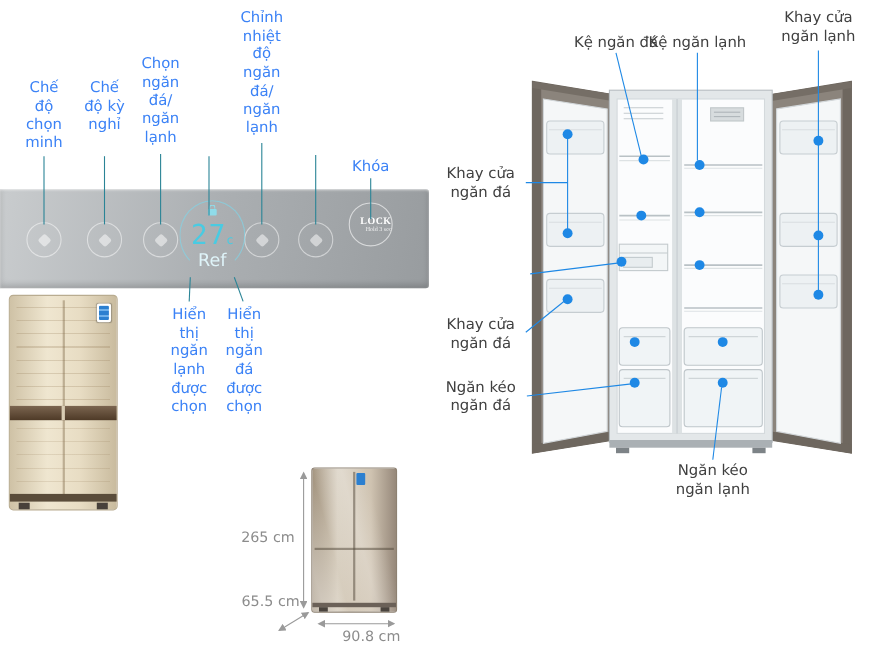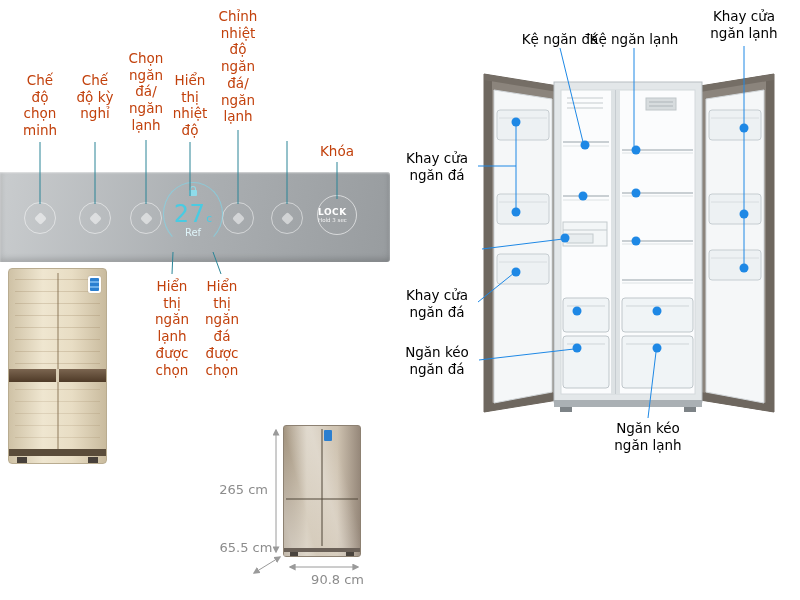--- a/index.html
+++ b/index.html
@@ -1,22 +1,22 @@
 <!DOCTYPE html>
 <html><head>
 <meta charset="utf-8">
 <style>
   html,body{margin:0;padding:0;background:#fff;}
   body{font-family:"DejaVu Sans","Liberation Sans",sans-serif;}
   .stage{position:relative;width:800px;height:600px;overflow:hidden;background:#fff;}
 
   
   .lbl{position:absolute;text-align:center;line-height:1.24;z-index:10;}
-  .teal{color:#c2410c;font-size:13.5px;}
-  .blue{color:#000000;font-size:13.5px;}
+  .teal{color:#3b82f6;font-size:13.5px;}
+  .blue{color:#404040;font-size:13.5px;}
   .dim{position:absolute;color:#8c8c8c;font-size:13px;z-index:10;}
 
   
   .overlay{position:absolute;left:0;top:0;width:800px;height:600px;z-index:5;pointer-events:none;}
 
   
   .panel{position:absolute;left:0;top:172px;width:390px;height:90px;z-index:1;
          background:linear-gradient(100deg,#c9ccce,#abafb2 50%,#989c9f);
          border-radius:0 3px 3px 0;
          box-shadow:inset 0 1px 2px rgba(255,255,255,.6), inset 0 -3px 6px rgba(0,0,0,.18);}
@@ -25,23 +25,23 @@
                 background:rgba(255,255,255,.5);border-radius:2px;transform:rotate(45deg);}
   .display{position:absolute;left:163px;top:10px;width:60px;height:64px;}
   .arc{position:absolute;inset:0;border:1.5px solid rgba(125,216,235,.65);border-bottom-color:transparent;border-radius:50%;}
   .mlock{position:absolute;left:50%;top:8px;width:8px;height:6px;margin-left:-4px;background:rgba(140,225,240,.9);border-radius:1px;}
   .mlock::before{content:"";position:absolute;left:1px;top:-4px;width:6px;height:5px;border:1.2px solid rgba(140,225,240,.9);
                  border-bottom:none;border-radius:3px 3px 0 0;box-sizing:border-box;}
   .tempwrap{position:absolute;left:0;right:0;top:17px;text-align:center;color:#49cbe2;
             font-family:"DejaVu Sans Mono","Liberation Mono",monospace;}
   .temp{font-size:25px;font-weight:normal;letter-spacing:1px;}
   .unit{font-size:11px;}
-  .ref{position:absolute;left:0;right:0;top:45px;text-align:center;font-size:10px;color:#dff4f9;}
-  .lockbtn{position:absolute;left:317px;top:23px;width:40px;height:40px;border:1px solid rgba(255,255,255,.6);
-           border-radius:50%;color:#fff;text-align:left;box-sizing:border-box;}
+  .ref{position:absolute;left:0;right:0;top:45px;text-align:center;font-size:16px;color:#dff4f9;}
+  .lockbtn{position:absolute;left:317px;top:12px;width:40px;height:40px;border:1px solid rgba(255,255,255,.6);
+           border-radius:50%;color:#fff;text-align:right;box-sizing:border-box;font-family:Liberation Serif, serif;}
   .lock1{font-size:9px;font-weight:bold;margin-top:11px;letter-spacing:.5px;}
   .lock2{font-size:5.5px;opacity:.85;}
 
   
   .fridgeL{position:absolute;left:8px;top:268px;width:97px;height:194px;z-index:1;
            background:linear-gradient(90deg,#cfc2a6,#efe6d0 35%,#e8ddc4 65%,#c9bb9e);
            border:1px solid #b9ac90;border-radius:4px;}
   .fL-stripes1{position:absolute;left:6px;right:6px;top:10px;height:90px;
       background:repeating-linear-gradient(to bottom,rgba(146,120,84,.25) 0 1px,transparent 1px 12px);}
   .fL-div{position:absolute;left:50%;top:4px;bottom:12px;width:2px;margin-left:-1px;background:rgba(120,98,66,.4);}
@@ -248,21 +248,20 @@
     <g stroke="#9a9a9a" stroke-width="1">
       <line x1="276" y1="430" x2="276" y2="552" marker-start="url(#arr)" marker-end="url(#arr)"></line>
       <line x1="290" y1="567" x2="358" y2="567" marker-start="url(#arr)" marker-end="url(#arr)"></line>
       <line x1="254" y1="573" x2="280" y2="557" marker-start="url(#arr)" marker-end="url(#arr)"></line>
     </g>
   </svg>
 
   <div class="lbl teal" style="left:18px;top:72px;width:44px">Chế độ chọn minh</div>
   <div class="lbl teal" style="left:73px;top:72px;width:44px">Chế độ kỳ nghỉ</div>
   <div class="lbl teal" style="left:124px;top:50px;width:44px">Chọn ngăn đá/ ngăn lạnh</div>
-  <div class="lbl teal" style="left:168px;top:72px;width:44px">Hiển thị nhiệt độ</div>
   <div class="lbl teal" style="left:216px;top:8px;width:44px">Chỉnh nhiệt độ ngăn đá/ ngăn lạnh</div>
   <div class="lbl teal" style="left:315px;top:143px;width:44px">Khóa</div>
   <div class="lbl teal" style="left:200px;top:278px;width:44px">Hiển thị ngăn đá được chọn</div>
   <div class="lbl teal" style="left:150px;top:278px;width:44px">Hiển thị ngăn lạnh được chọn</div>
 
   <div class="lbl blue" style="left:510px;top:31px;width:100px">Kệ ngăn đá</div>
   <div class="lbl blue" style="left:584px;top:31px;width:100px">Kệ ngăn lạnh</div>
   <div class="lbl blue" style="left:694px;top:8px;width:100px">Khay cửa ngăn lạnh</div>
   <div class="lbl blue" style="left:398px;top:150px;width:78px">Khay cửa ngăn đá</div>
   <div class="lbl blue" style="left:398px;top:287px;width:78px">Khay cửa ngăn đá</div>

